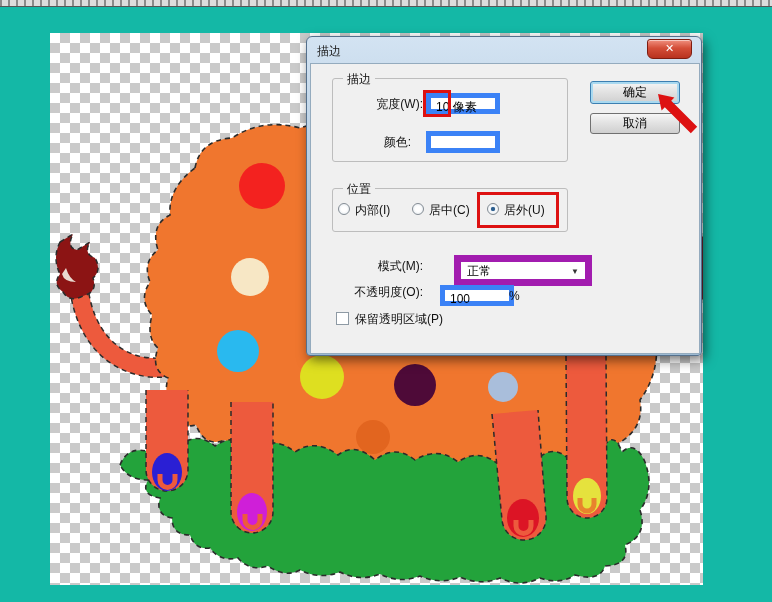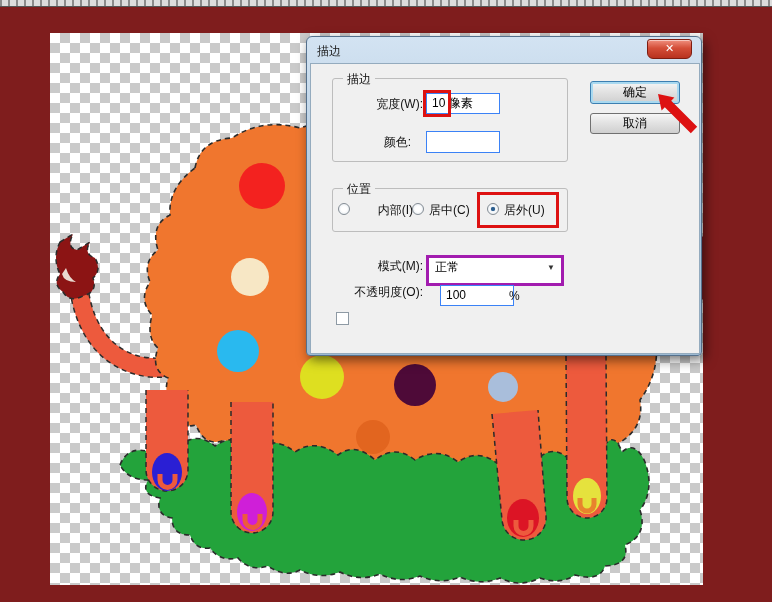--- a/index.html
+++ b/index.html
@@ -1,17 +1,17 @@
 <!DOCTYPE html>
 <html><head>
 <meta charset="utf-8">
 <style>
   html,body{margin:0;padding:0;}
   body{font-family:"Liberation Sans","DejaVu Sans",sans-serif;}
-  .stage{position:relative;width:772px;height:602px;background:#7f1d1d;overflow:hidden;}
+  .stage{position:relative;width:772px;height:602px;background:#14b8a6;overflow:hidden;}
   .top-strip{position:absolute;left:0;top:0;width:772px;height:6px;
     background:repeating-linear-gradient(90deg,#8a8a8a 0 2px,#dcdcdc 2px 8px);border-bottom:1px solid #555;}
   .canvas{position:absolute;left:50px;top:33px;width:653px;height:552px;
     background-color:#ffffff;
     background-image:conic-gradient(#cacaca 25%,#ffffff 0 50%,#cacaca 0 75%,#ffffff 0);
     background-size:20px 20px;}
   .artwork{position:absolute;left:0;top:0;}
 
   
   .dialog{position:absolute;left:306px;top:36px;width:396px;height:320px;
@@ -26,24 +26,24 @@
     color:#fff;font-size:11px;font-weight:bold;text-align:center;line-height:17px;
     box-shadow:inset 0 1px 0 rgba(255,255,255,.5);}
   .client{position:absolute;left:3px;top:26px;width:388px;height:289px;
     background:#f0f0f0;border:1px solid #94abbe;overflow:visible;}
   .client *{box-sizing:border-box;}
   .group{position:absolute;border:1px solid #bdbdbd;border-radius:3px;}
   .group-label{position:absolute;left:10px;top:-8px;background:#f0f0f0;padding:0 4px;
     font-size:12px;color:#111;}
   .lbl{position:absolute;font-size:12px;color:#111;height:16px;line-height:16px;}
   .r{text-align:right;}
-  .field{position:absolute;height:21px;background:#fff;border:1px solid #3b82f6;
+  .field{position:absolute;height:21px;background:#fff;border:5px solid #3b82f6;
     font-size:12px;line-height:19px;padding-left:5px;color:#000;}
-  .dropdown{position:absolute;height:31px;background:#fff;border:3px solid #a21caf;
-    font-size:12px;line-height:19px;padding-left:6px;color:#000;}
+  .dropdown{position:absolute;height:31px;background:#fff;border:7px solid #a21caf;
+    font-size:12px;line-height:19px;padding-left:6px;color:#000;margin-left:28px;}
   .dd-arrow{position:absolute;right:6px;top:5px;font-size:8px;color:#333;line-height:10px;}
   .radio{position:absolute;width:12px;height:12px;border:1px solid #848c94;border-radius:50%;
     background:radial-gradient(#ffffff 35%,#dfe6ec);}
   .radio.selected::after{content:"";position:absolute;left:3px;top:3px;width:4px;height:4px;
     border-radius:50%;background:#2c5e8e;box-shadow:0 0 1px #2c5e8e;}
   .checkbox{position:absolute;width:13px;height:13px;background:#fff;border:1px solid #8e9aa4;}
   .btn{position:absolute;width:90px;background:linear-gradient(#f6f6f6,#e3e3e3 45%,#cfcfcf);
     border:1px solid #707070;border-radius:3px;font-size:12px;color:#000;
     text-align:center;}
   .btn-ok{height:23px;line-height:21px;border-color:#3c7fb1;
@@ -119,38 +119,39 @@
       </div>
       <div class="anno-box" style="left:112px;top:26px;width:28px;height:27px;"></div>
 
       <div class="lbl r" style="left:40px;top:70px;width:60px;">颜色:</div>
       <div class="field" style="left:115px;top:67px;width:74px;height:22px;background:#ffffff;"></div>
 
       <div class="group" style="left:21px;top:124px;width:236px;height:44px;padding-left:36px;">
         <span class="group-label">位置</span>
       </div>
       <div class="radio" style="left:27px;top:139px;"></div>
-      <div class="lbl" style="left:44px;top:138px;width:58px;text-align:right;">内部(I)</div>
+      <div class="lbl" style="left:44px;top:138px;width:58px;">内部(I)</div>
       <div class="radio" style="left:101px;top:139px;"></div>
       <div class="lbl" style="left:118px;top:138px;width:58px;">居中(C)</div>
       <div class="radio selected" style="left:176px;top:139px;"></div>
       <div class="lbl" style="left:193px;top:138px;width:58px;">居外(U)</div>
       <div class="anno-box" style="left:166px;top:128px;width:82px;height:36px;"></div>
 
       <div class="lbl r" style="left:30px;top:194px;width:82px;">模式(M):</div>
       <div class="dropdown" style="left:115px;top:191px;width:138px;">
         <span>正常</span>
         <span class="dd-arrow">▼</span>
       </div>
       <div class="lbl r" style="left:20px;top:220px;width:92px;">不透明度(O):</div>
       <div class="field" style="left:129px;top:221px;width:74px;">
         <span>100</span>
       </div>
       <div class="lbl" style="left:198px;top:224px;width:20px;">%</div>
       <div class="checkbox" style="left:25px;top:248px;"></div>
+      <div class="lbl" style="left:44px;top:247px;width:140px;">保留透明区域(P)</div>
 
       <div class="btn btn-cancel" style="left:279px;top:49px;">取消</div>
       <div class="btn btn-ok" style="left:279px;top:17px;">确定</div>
 
       <svg class="arrow-svg" style="left:335px;top:24px;" width="62" height="56" viewBox="0 0 62 56">
         <polygon points="12,6 28.4,9.6 25.2,12.8 51.2,38.8 44.8,45.2 18.8,19.2 15.6,22.4" fill="#dd1111"></polygon>
       </svg>
     </div>
   </div>
 </div>

